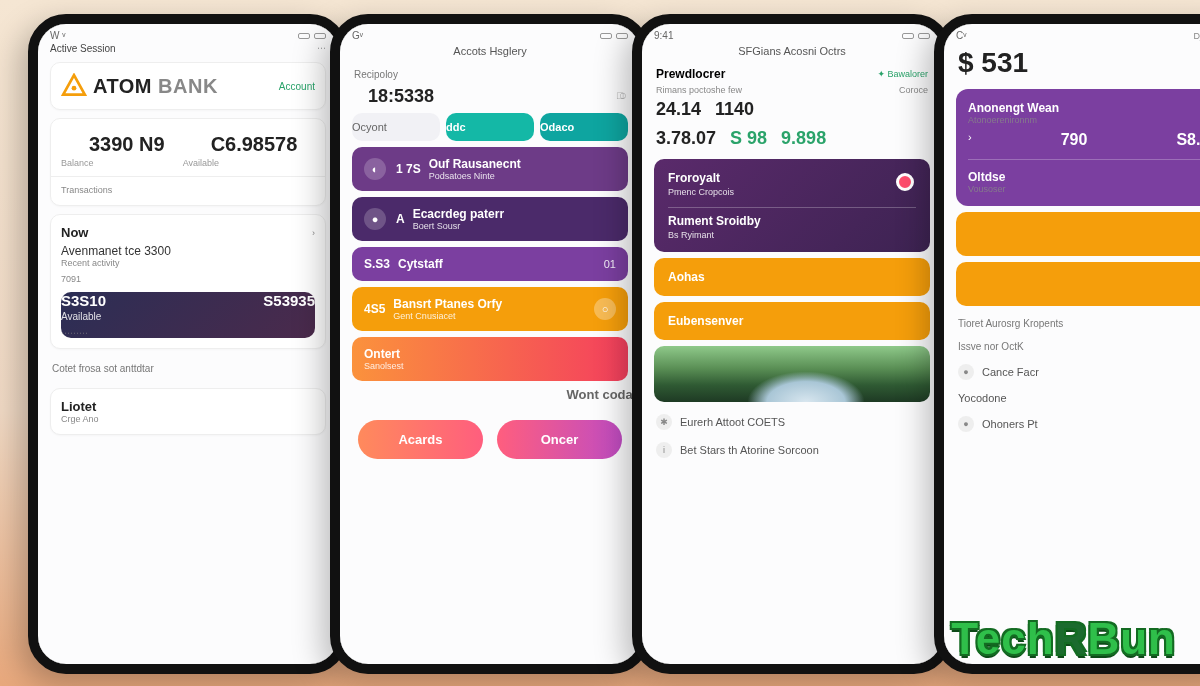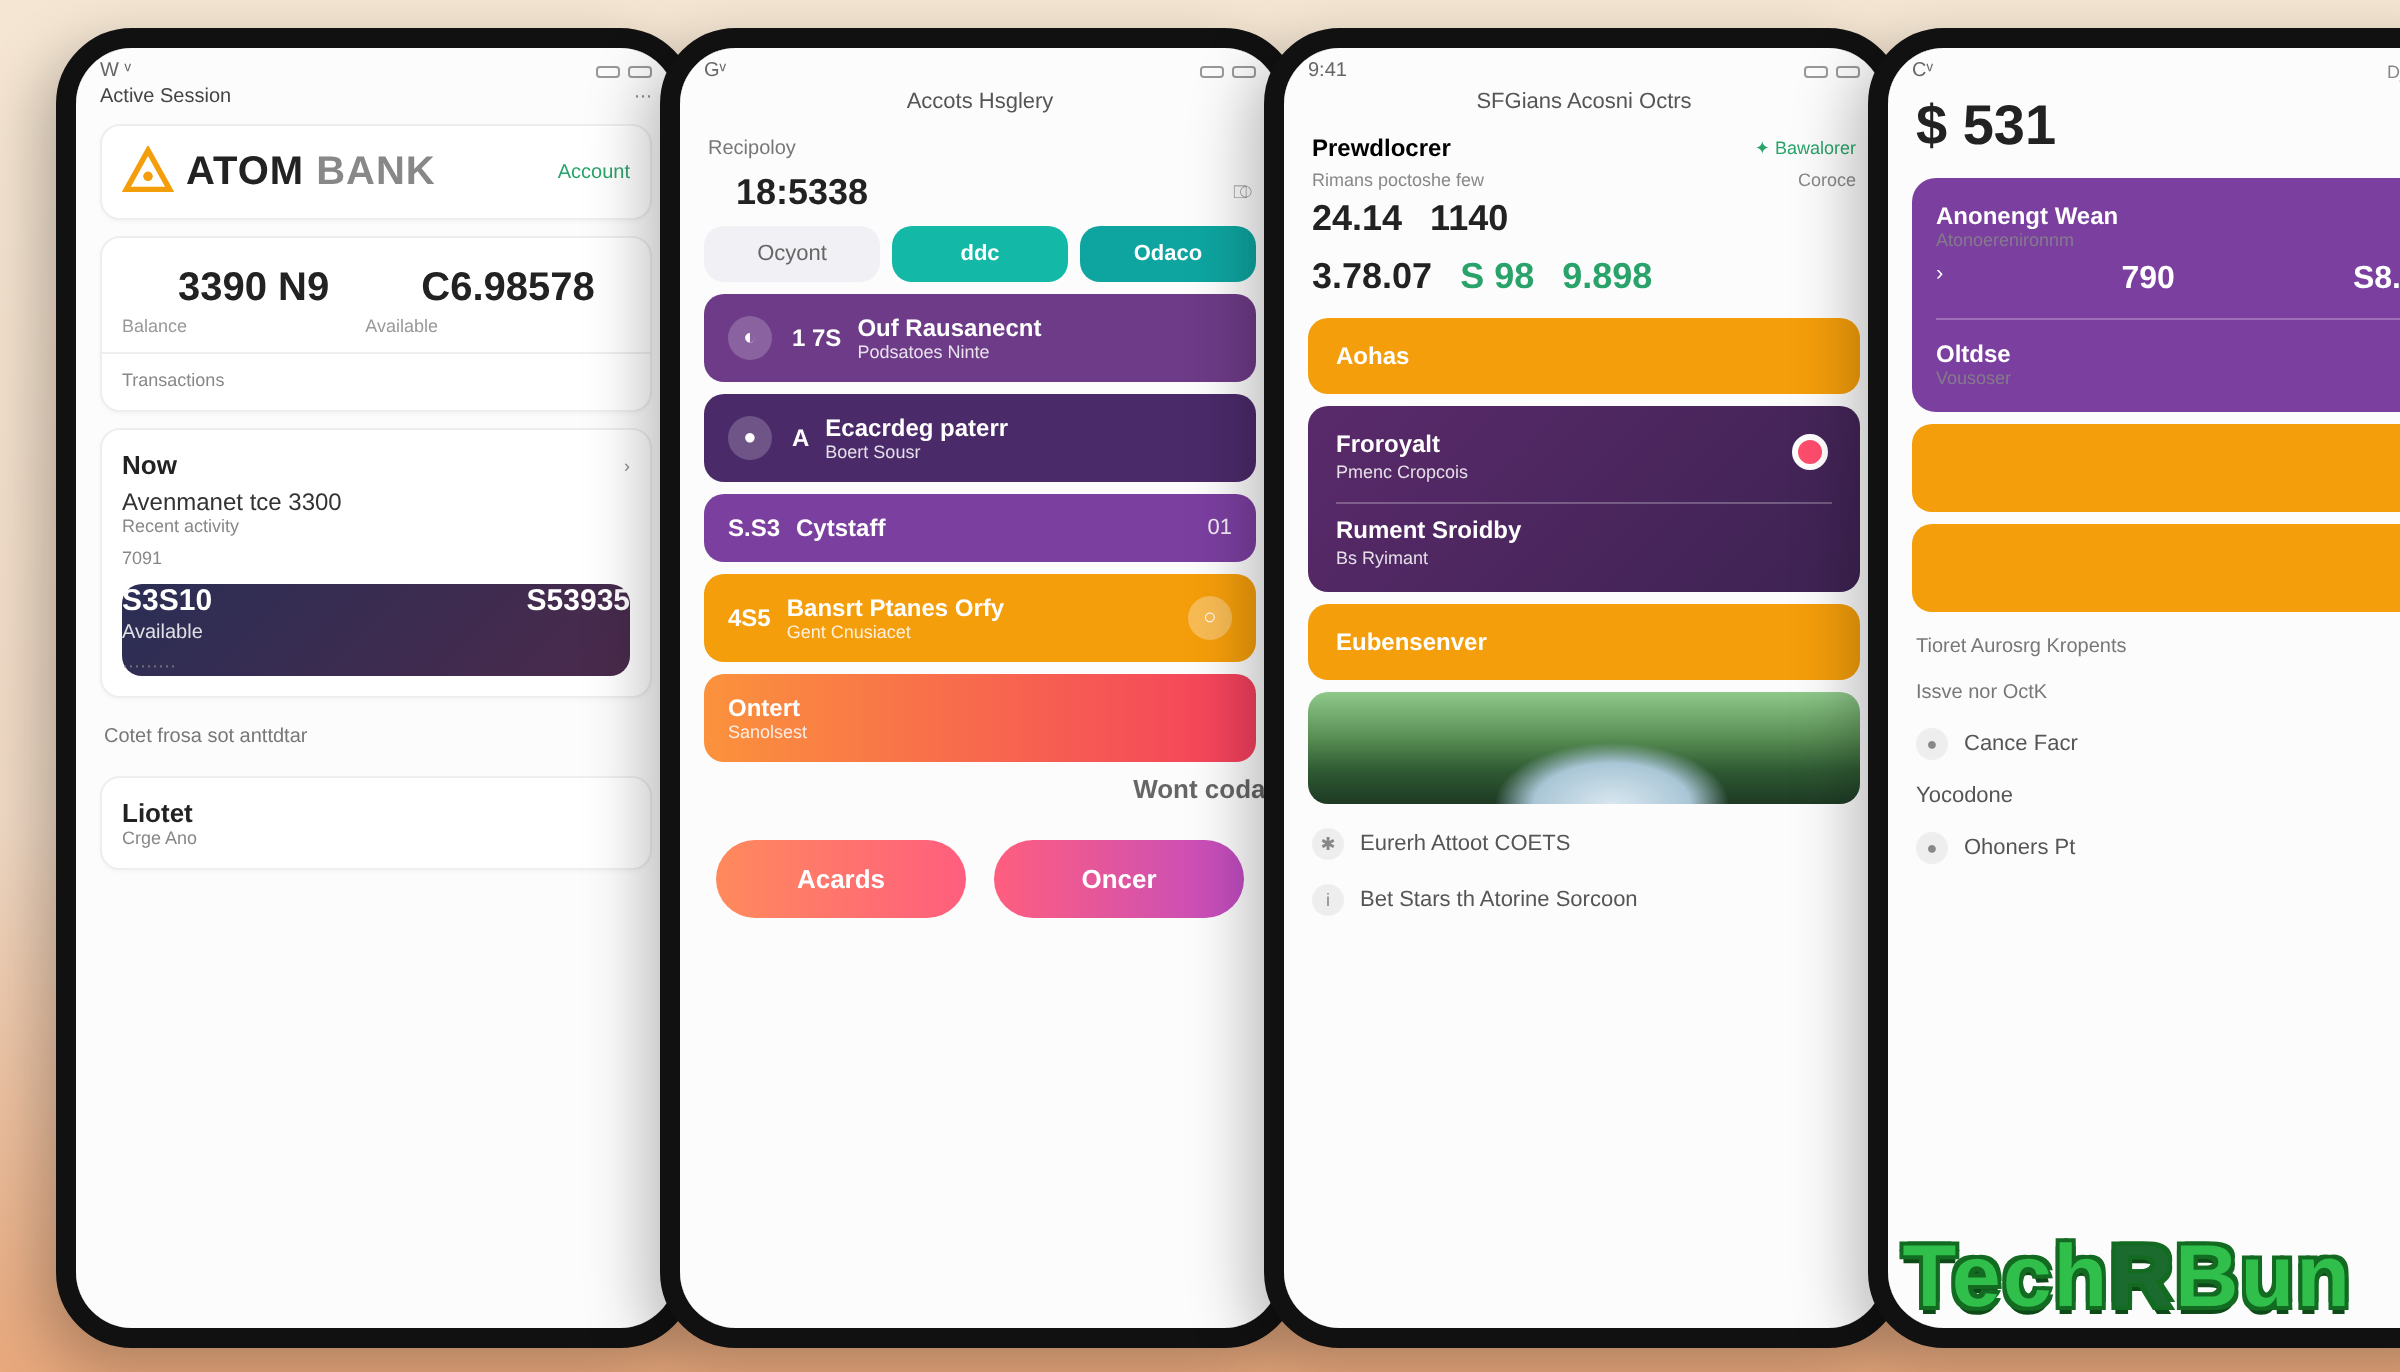--- a/index.html
+++ b/index.html
@@ -48,21 +48,21 @@
 .small-row { font-size: 10px; color: #777; padding: 6px 14px; }
 
 
 .pill { border-radius: 10px; margin: 6px 12px; padding: 10px 12px; display: flex; align-items: center; justify-content: space-between; color: #fff; }
 .pill .l { display:flex; align-items:center; gap:10px; }
 .pill .ic { width:22px;height:22px;border-radius:50%;display:flex;align-items:center;justify-content:center;font-size:11px; }
 .pill .txt .t { font-size:12px; font-weight:600; }
 .pill .txt .s { font-size:9px; opacity:.85; }
 .pill .r { font-size:11px; opacity:.9; }
 .tabstrip { display:flex; gap:6px; margin:6px 12px; }
-.tab { flex:1; text-align:center; padding:8px 0; border-radius:10px; font-size:11px; background:#f1f1f5; color:#666; }
+.tab { flex:1; text-align:left; padding:8px 0; border-radius:10px; font-size:11px; background:#f1f1f5; color:#666; }
 .tab.active { background:#14b8a6; color:#fff; font-weight:600; }
 .num-badge { font-size:18px; font-weight:700; color:#222; padding:0 14px; }
 .cta-row { display:flex; gap:14px; justify-content:center; padding:14px 18px; }
 .cta { flex:1; padding:12px 0; border-radius:24px; text-align:center; font-size:13px; color:#fff; font-weight:600; }
 .cta-a { background: linear-gradient(90deg,#ff8a5c,#ff5e7e); }
 .cta-b { background: linear-gradient(90deg,#ff5e7e,#c04cc2); }
 .caption { text-align:right; font-size:13px; color:#666; padding-bottom:4px;font-weight:bold; }
 
 
 .stats-row { display:flex; gap:14px; padding:4px 14px; }
@@ -281,32 +281,32 @@
             <div class="v">3.78.07</div>
           </div>
     <div class="stat-col">
             <div class="v green">S 98</div>
           </div>
     <div class="stat-col">
             <div class="v green">9.898</div>
           </div>
   </div>
 
-  <div class="tile orange">
-          <div class="t">Aohas</div>
-        </div>
   <div class="tile purple">
     <div class="t">Froroyalt</div>
     <div class="s">Pmenc Cropcois</div>
     <div class="pin"></div>
     <div style="height:1px;background:rgba(255,255,255,.25);margin:10px 0 6px;"></div>
     <div class="t">Rument Sroidby</div>
     <div class="s">Bs Ryimant</div>
   </div>
   <div class="tile orange">
+          <div class="t">Aohas</div>
+        </div>
+  <div class="tile orange">
           <div class="t">Eubensenver</div>
         </div>
   <div class="landscape"></div>
 
   <div class="li-row">
           <span class="li-ic">✱</span>
           <span>Eurerh Attoot COETS</span>
         </div>
   <div class="li-row">
           <span class="li-ic">i</span>

